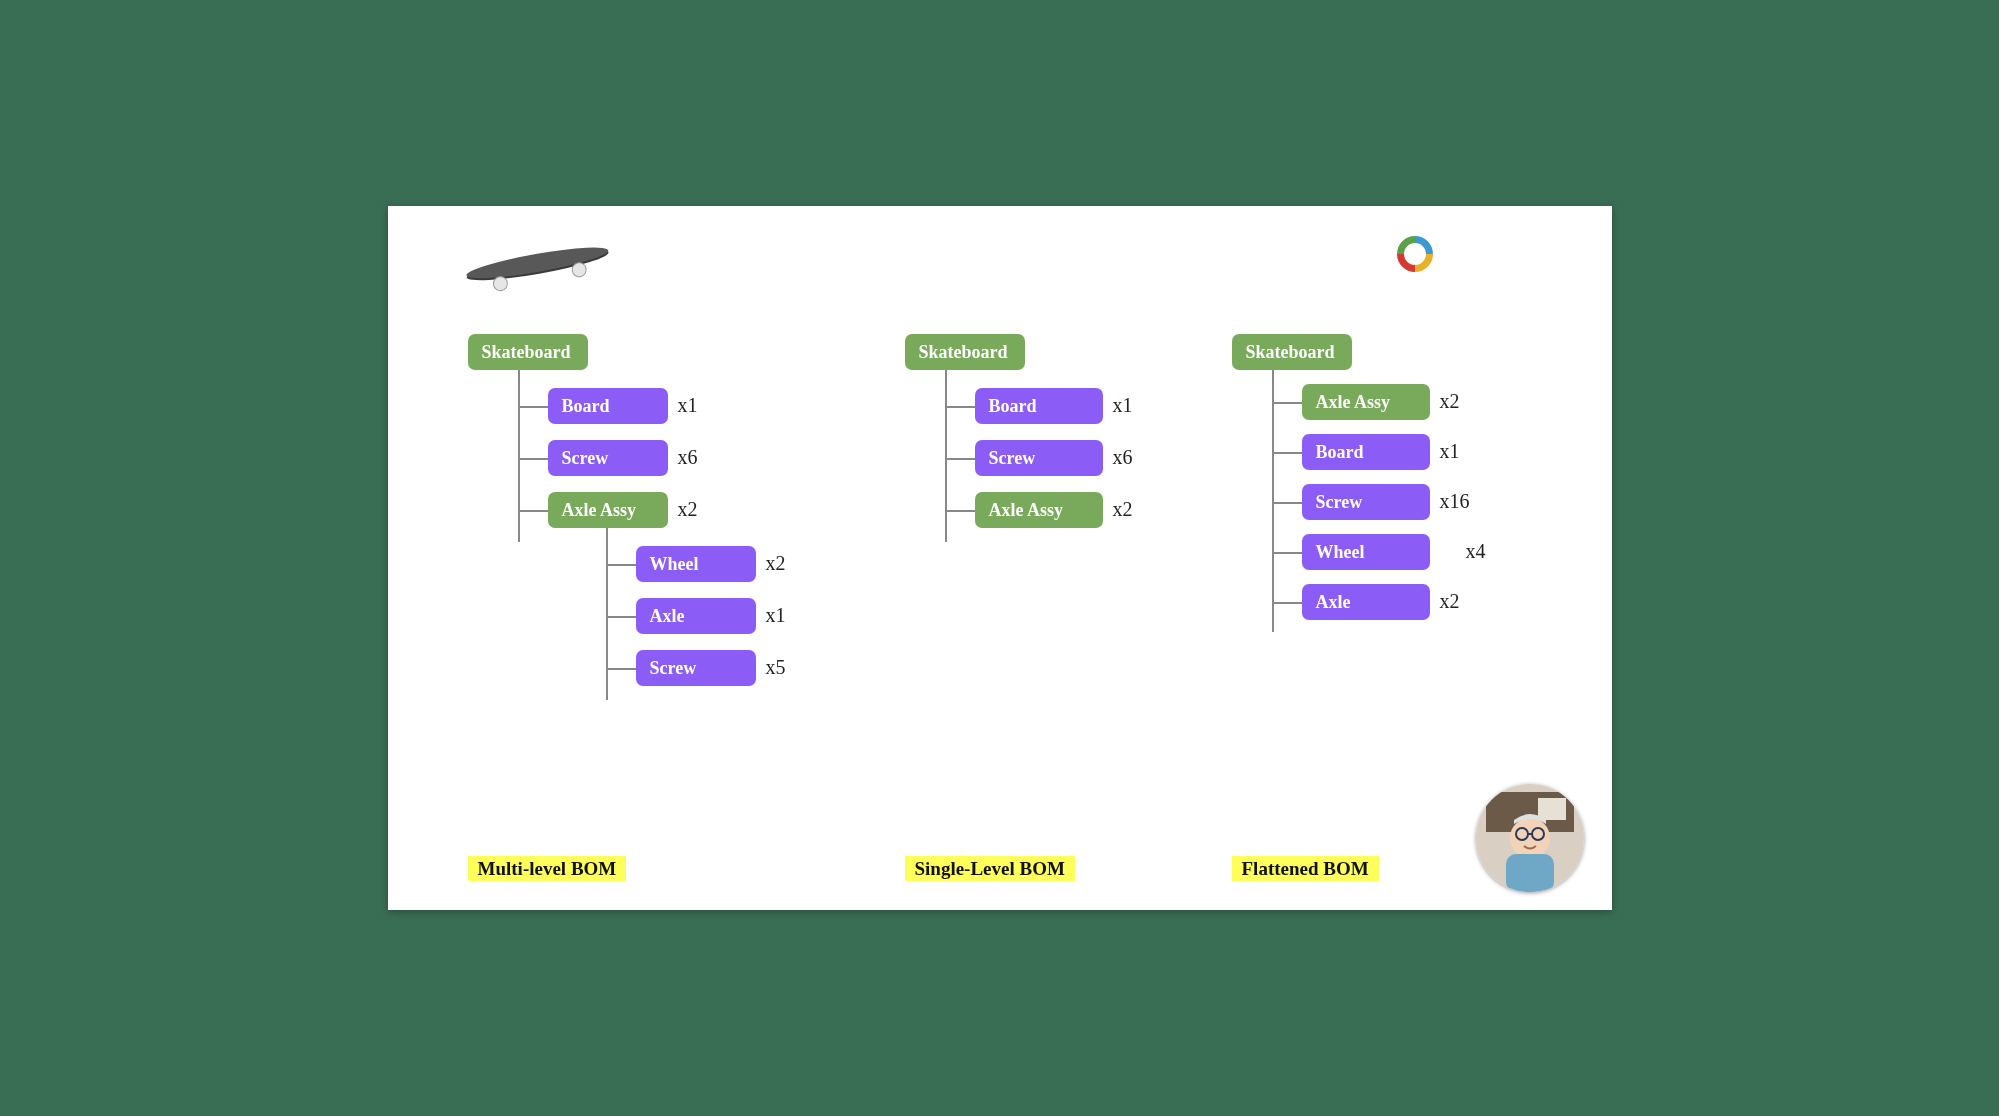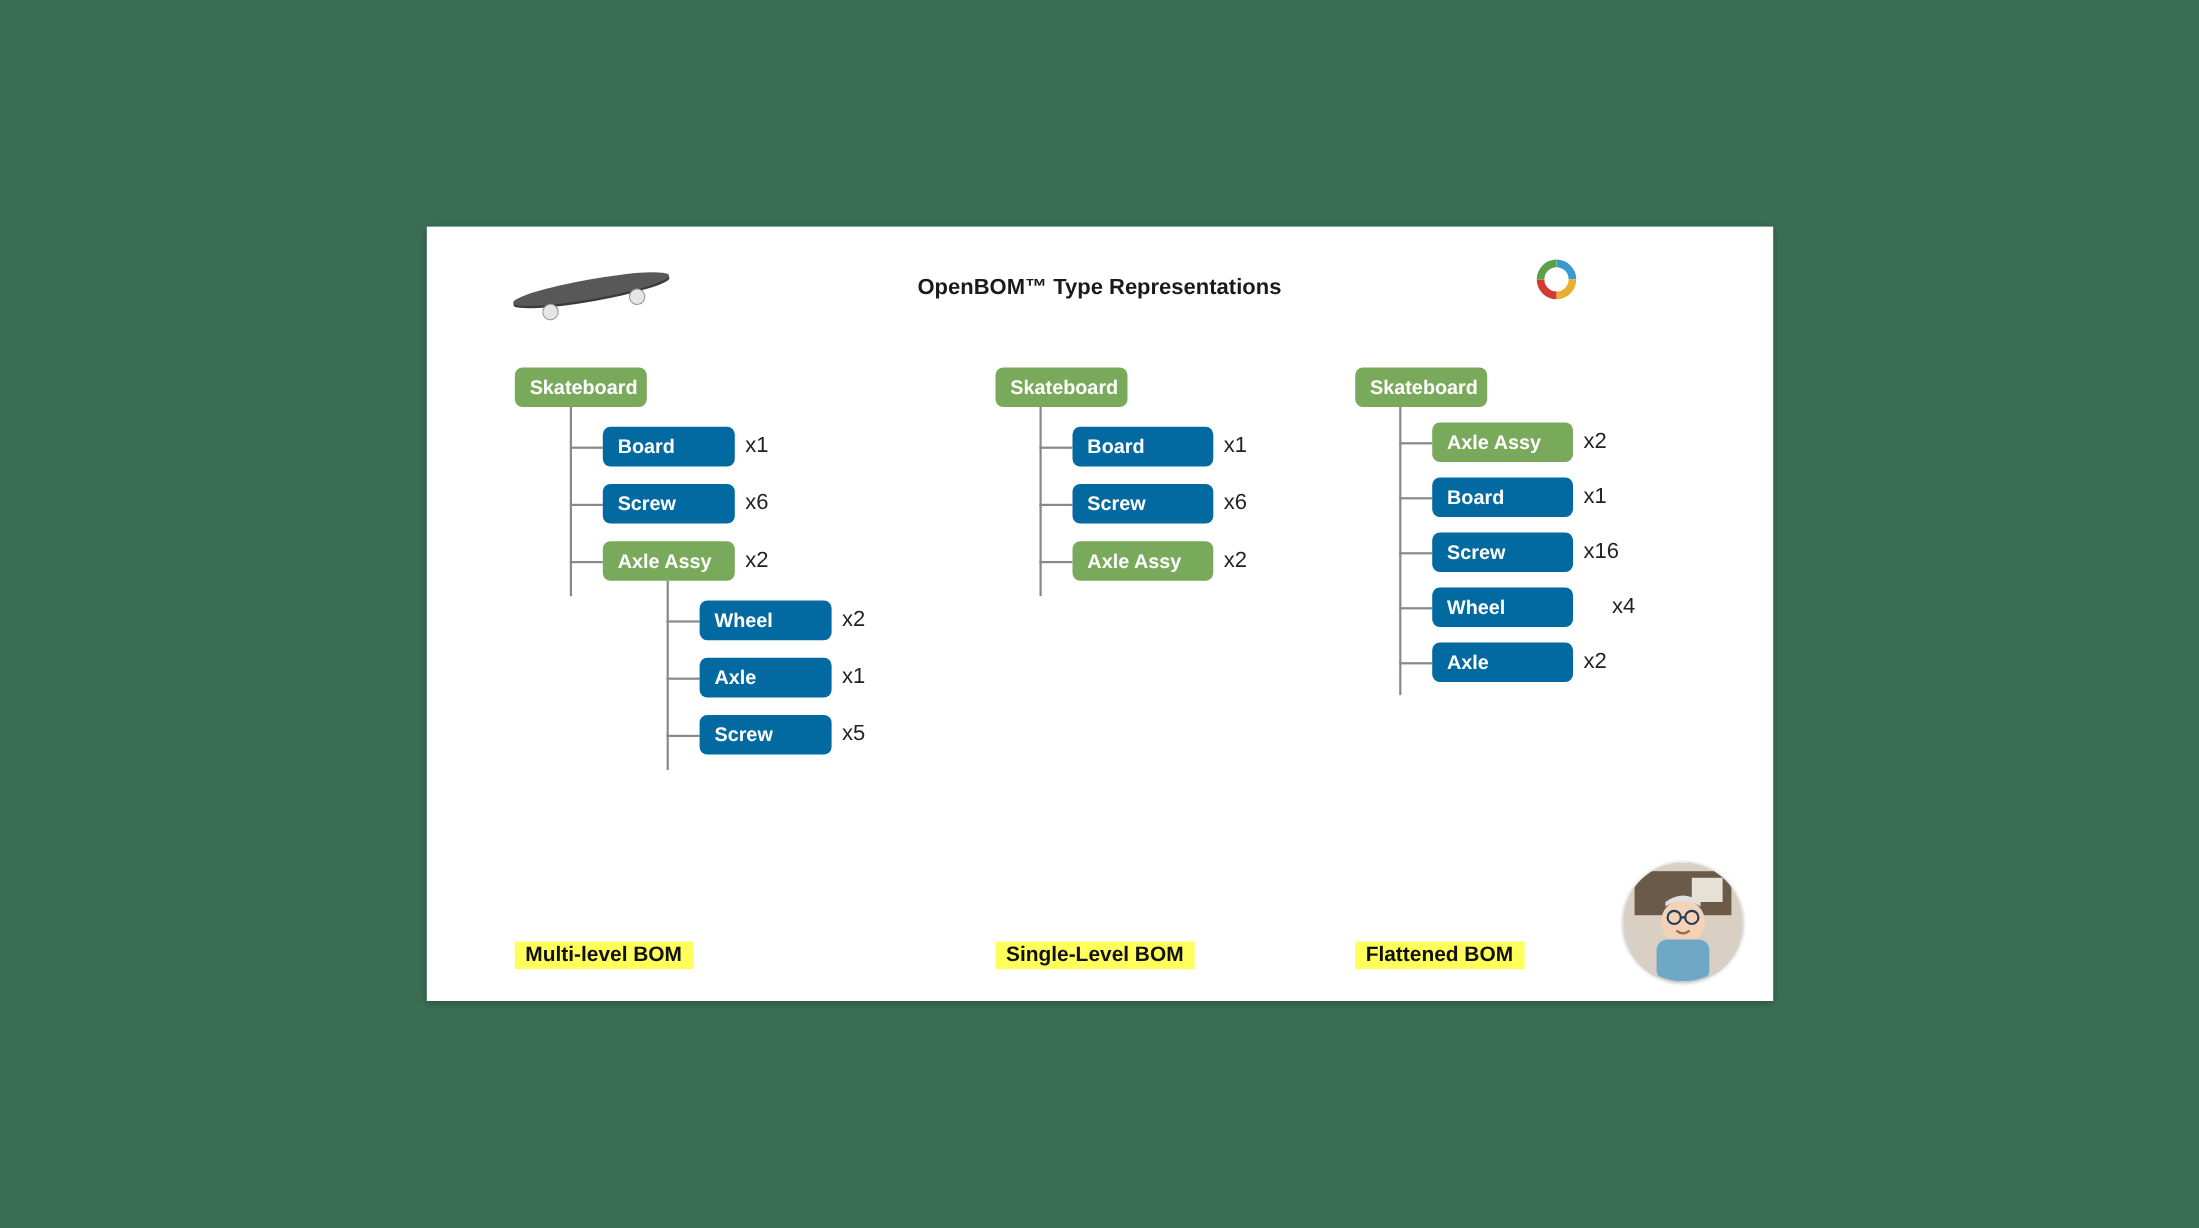--- a/index.html
+++ b/index.html
@@ -31,20 +31,21 @@
     width:170px;height:60px;
   }
   .skateboard svg{width:100%;height:100%;}
   .logo{position:absolute;top:26px;right:175px;width:44px;height:44px;}
   .logo svg{width:100%;height:100%;}
   .cols{
     position:absolute;
     top:128px;left:80px;right:80px;bottom:30px;
     display:flex;
     justify-content:space-between;
+    font-family:Liberation Serif, serif;
   }
   .col{position:relative;width:320px;}
   .col2{margin-left:30px;}
   .caption{
     position:absolute;
     bottom:0;
     left:0;right:0;
   }
   .caption span{
     background:#ffff5c;
@@ -59,21 +60,21 @@
     border-radius:7px;
     color:#fff;
     display:flex;
     align-items:center;
     padding:0 14px;
     font-size:18px;
     font-weight:600;
     box-sizing:border-box;
   }
   .green{background:#79aa5c;}
-  .blue{background:#0369a1;}
+  .blue{background:#8b5cf6;}
   .qty{
     position:absolute;
     font-size:20px;
     color:#222;
   }
   .vline,.hline{position:absolute;background:#888;}
   .vline{width:2px;}
   .hline{height:2px;}
 
   .presenter{
@@ -84,21 +85,20 @@
     overflow:hidden;
     box-shadow:0 1px 4px rgba(0,0,0,.4);
   }
   .presenter svg{width:100%;height:100%;display:block;}
 </style>
 </head>
 <body>
 
 <div class="slide">
 
-  <div class="title">OpenBOM™ Type Representations</div>
 
   <div class="skateboard">
     <svg viewBox="0 0 170 60">
       <g transform="rotate(-10 85 30)">
         <ellipse cx="80" cy="28" rx="72" ry="9" fill="#3a3a3a"></ellipse>
         <ellipse cx="80" cy="26" rx="72" ry="9" fill="#585858"></ellipse>
         <circle cx="40" cy="40" r="7" fill="#e6e6e6" stroke="#999"></circle>
         <circle cx="120" cy="40" r="7" fill="#e6e6e6" stroke="#999"></circle>
       </g>
     </svg>

